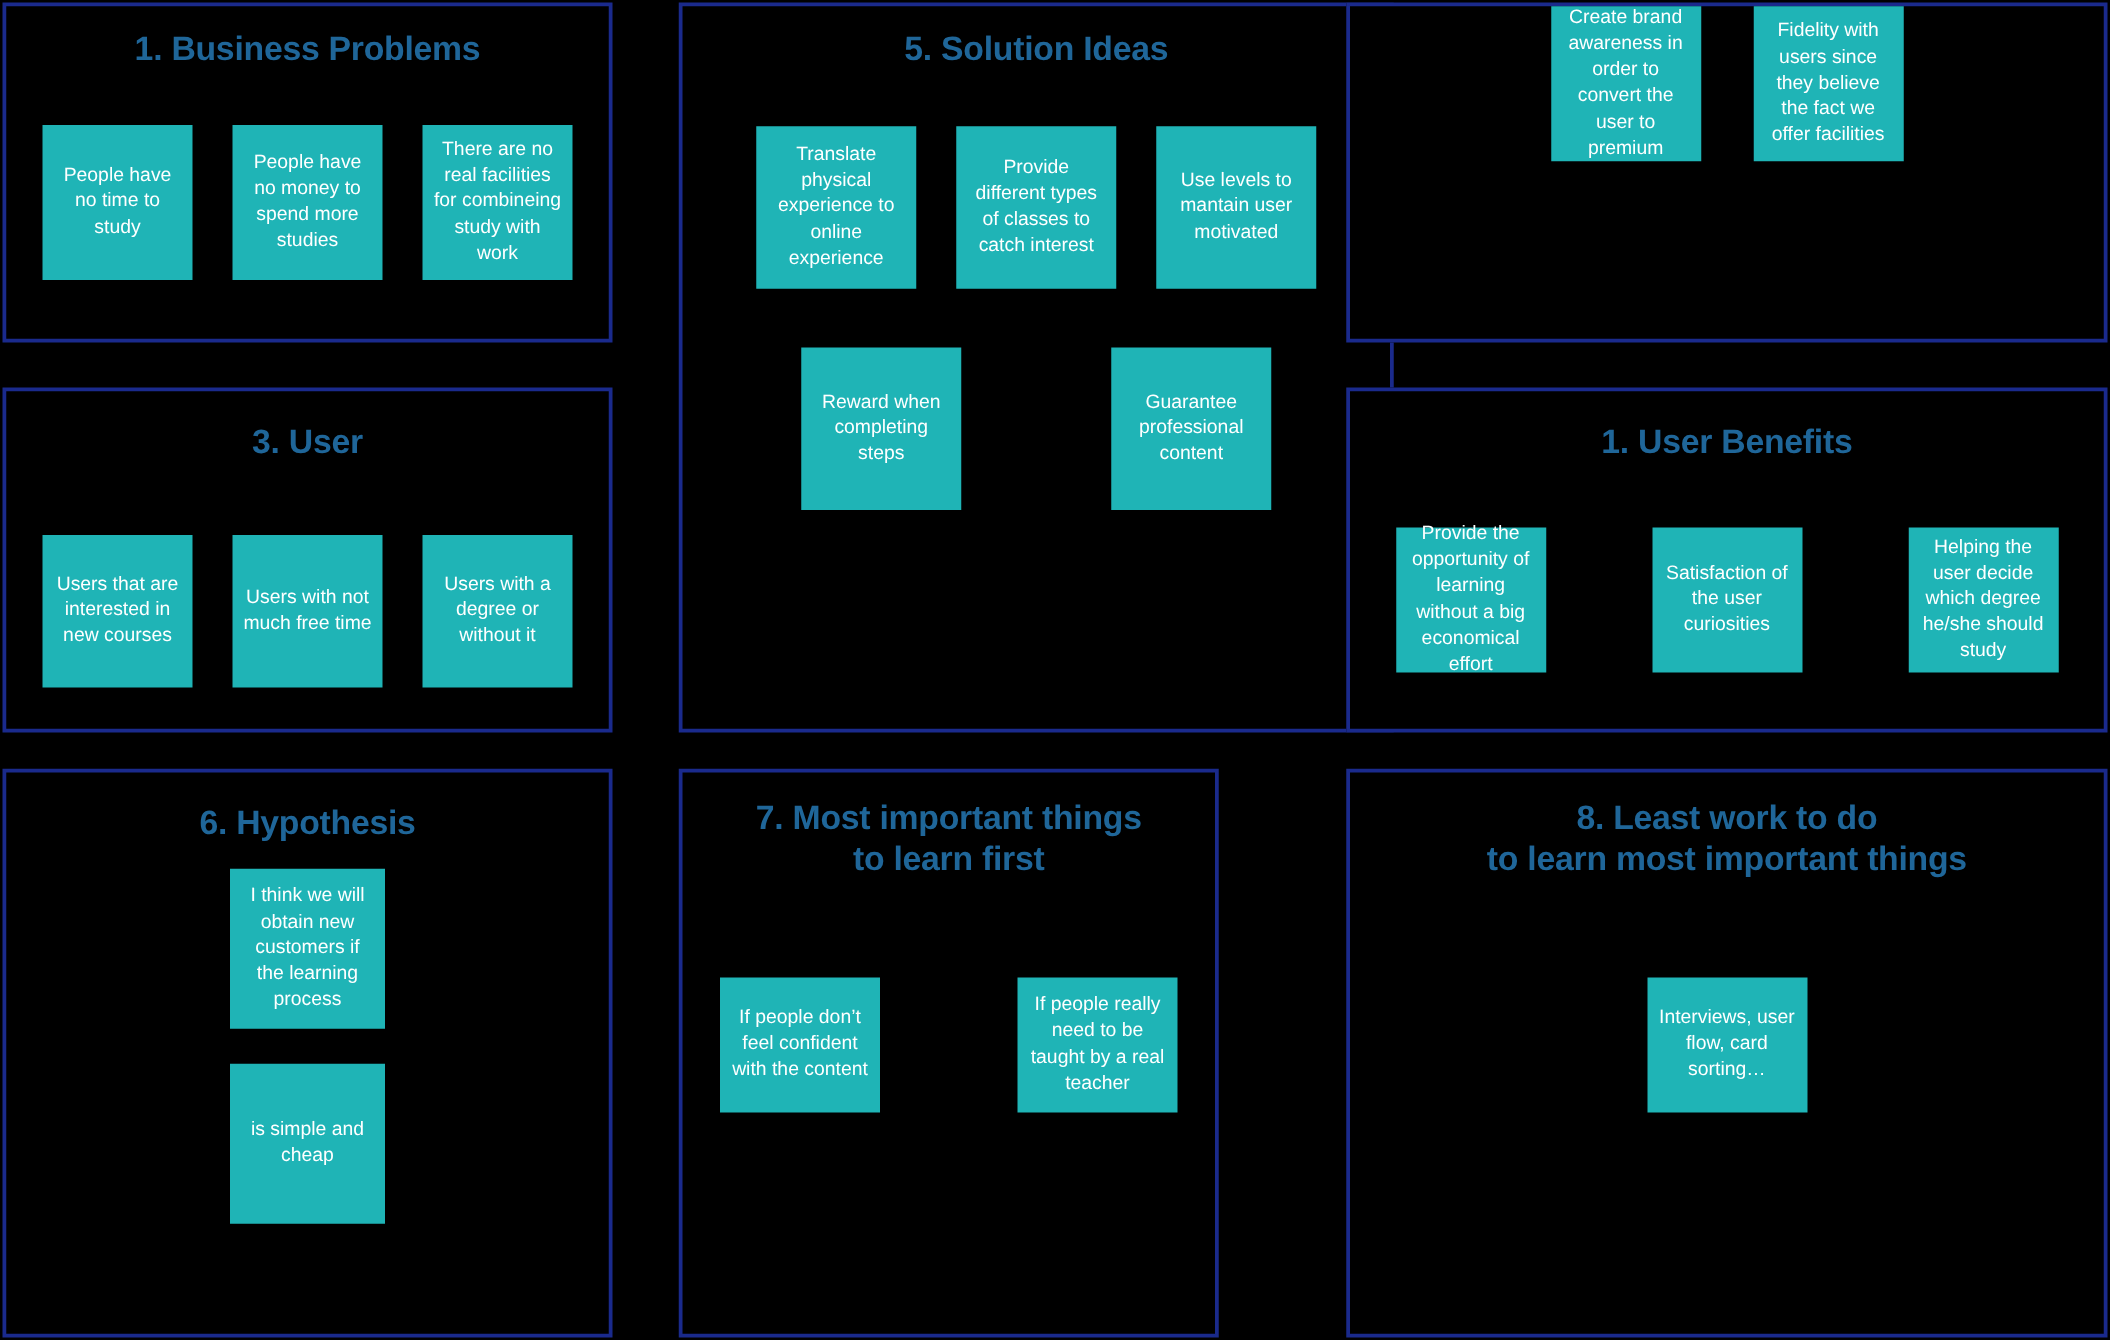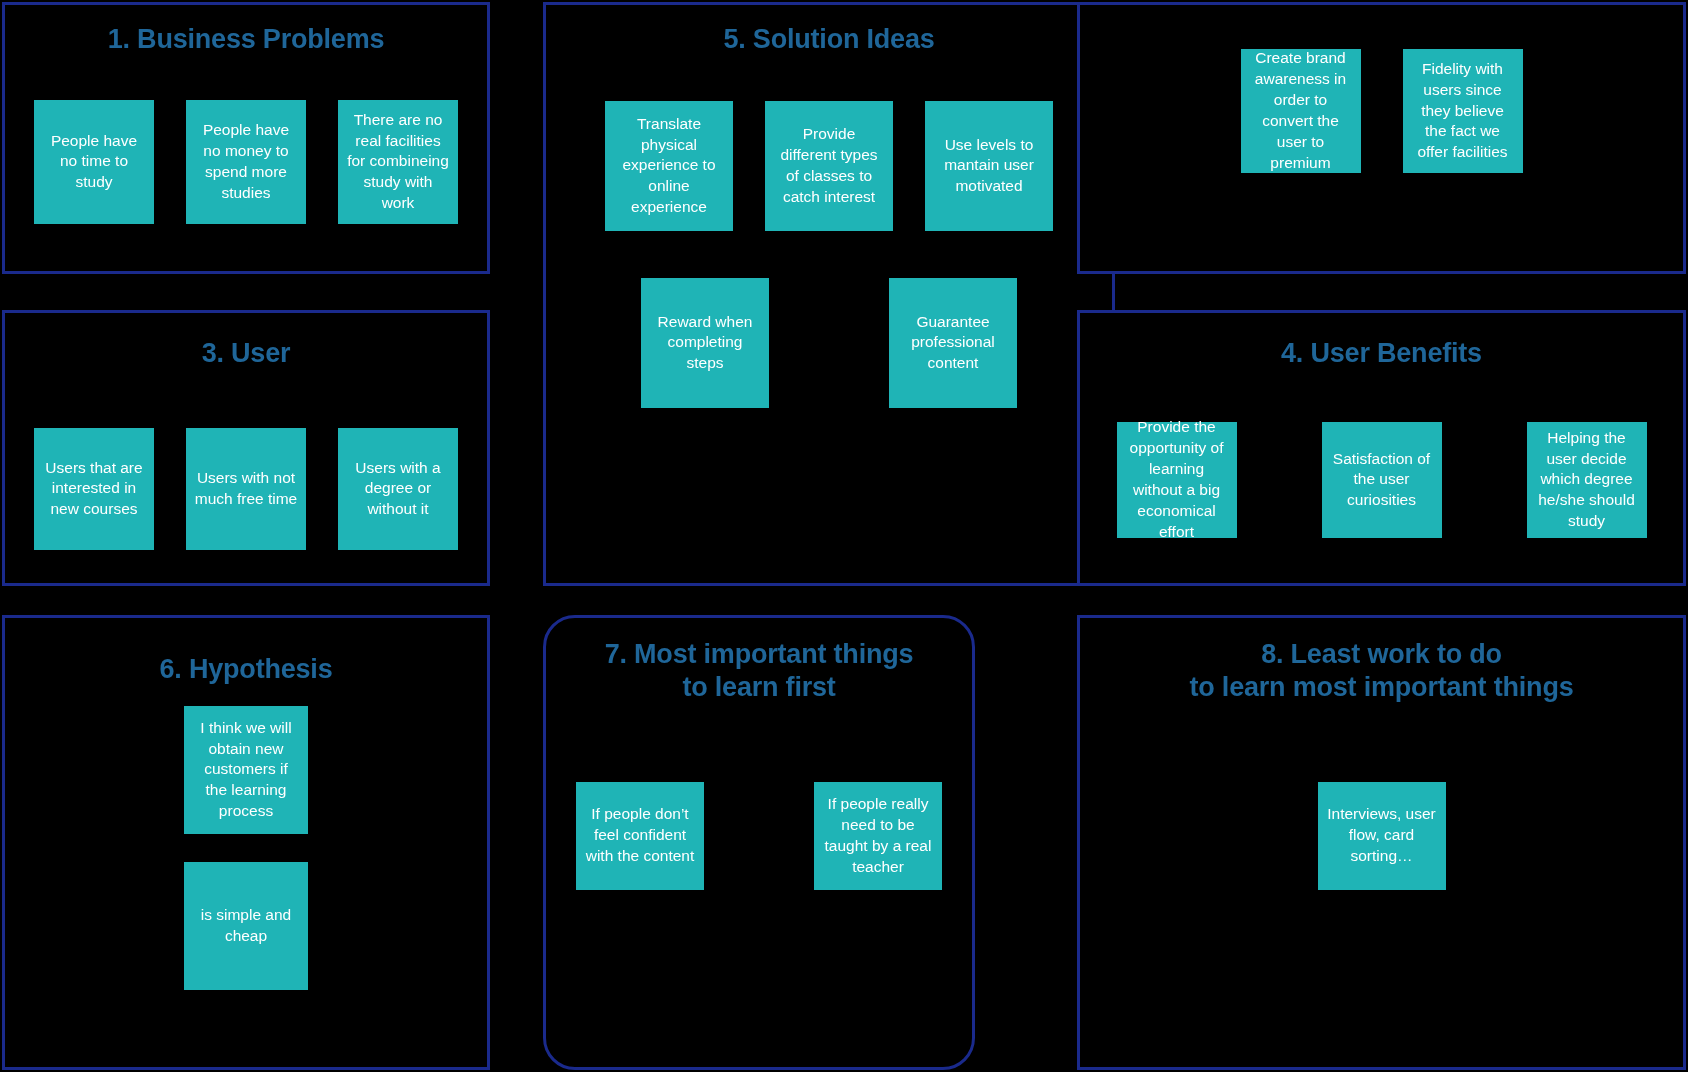--- a/index.html
+++ b/index.html
@@ -78,41 +78,41 @@
 
   
   #panel-1 { left: 2px;    top: 2px;   width: 488px;  height: 272px; }
   #panel-5 { left: 543px;  top: 2px;   width: 572px;  height: 584px; }
   #panel-2 { left: 1077px; top: 2px;   width: 609px;  height: 272px; }
 
   #panel-3 { left: 2px;    top: 310px; width: 488px;  height: 276px; }
   #panel-4 { left: 1077px; top: 310px; width: 609px;  height: 276px; }
 
   #panel-6 { left: 2px;    top: 615px; width: 488px;  height: 455px; }
-  #panel-7 { left: 543px;  top: 615px; width: 432px;  height: 455px; border-radius: 32px; }
+  #panel-7 { left: 543px;  top: 615px; width: 432px;  height: 455px; }
   #panel-8 { left: 1077px; top: 615px; width: 609px;  height: 455px; }
 
   
   #panel-1 .panel-title { margin-top: 18px; }
   #panel-1 .cards       { margin-top: 44px; }
 
   #panel-5 .panel-title { margin-top: 18px; }
   #panel-5 .cards-row-1 { margin-top: 45px; }
   #panel-5 .cards-row-2 { margin-top: 47px; gap: 120px; }
 
   #panel-2 .panel-title { margin-top: 18px; }
-  #panel-2 .cards       { margin-top: 44px; gap: 42px; }
+  #panel-2 .cards       { gap: 42px; }
 
   #panel-3 .panel-title { margin-top: 24px; }
   #panel-3 .cards       { margin-top: 58px; }
 
   #panel-4 .panel-title { margin-top: 24px; }
   #panel-4 .cards       { margin-top: 52px; gap: 85px; }
 
-  #panel-6 .panel-title { margin-top: 35px; }
+  #panel-6 .panel-title { margin-top: 24px; }
   #panel-6 .cards       { margin-top: 20px; }
 
   #panel-7 .panel-title { margin-top: 20px; }
   #panel-7 .cards       { margin-top: 78px; gap: 110px; }
 
   #panel-8 .panel-title { margin-top: 20px; }
   #panel-8 .cards       { margin-top: 78px; }
 
   
   .card.tall   { height: 130px; }
@@ -165,21 +165,21 @@
   <section class="panel" id="panel-3">
     <div class="panel-title">3. User</div>
     <div class="cards">
       <div class="card w120 h122">Users that are interested in new courses</div>
       <div class="card w120 h122">Users with not much free time</div>
       <div class="card w120 h122">Users with a degree or without it</div>
     </div>
   </section>
 
   <section class="panel" id="panel-4">
-    <div class="panel-title">4. User Benefits</div>
+    <div class="panel-title">1. User Benefits</div>
     <div class="cards">
       <div class="card w120 h116">Provide the opportunity of learning without a big economical effort</div>
       <div class="card w120 h116">Satisfaction of the user curiosities</div>
       <div class="card w120 h116">Helping the user decide which degree he/she should study</div>
     </div>
   </section>
 
   <section class="panel" id="panel-6">
     <div class="panel-title">6. Hypothesis</div>
     <div class="cards stack">

